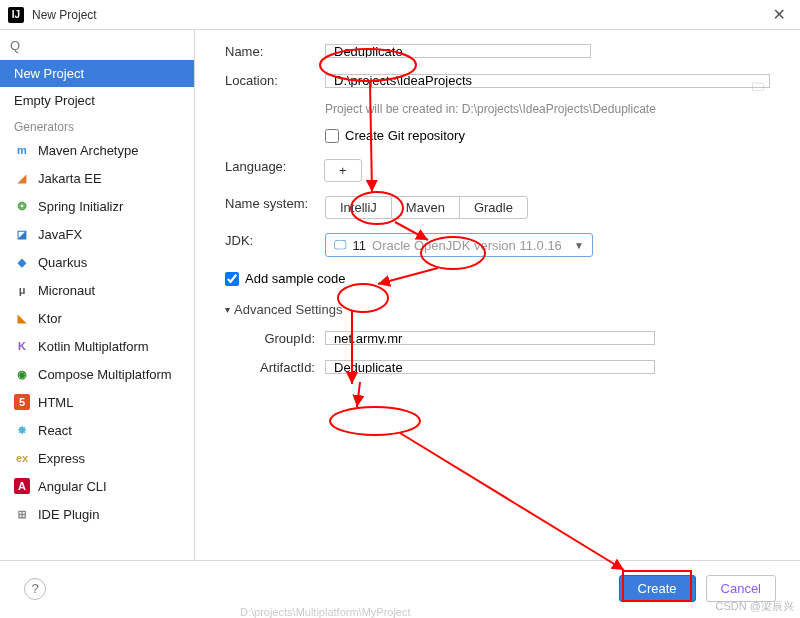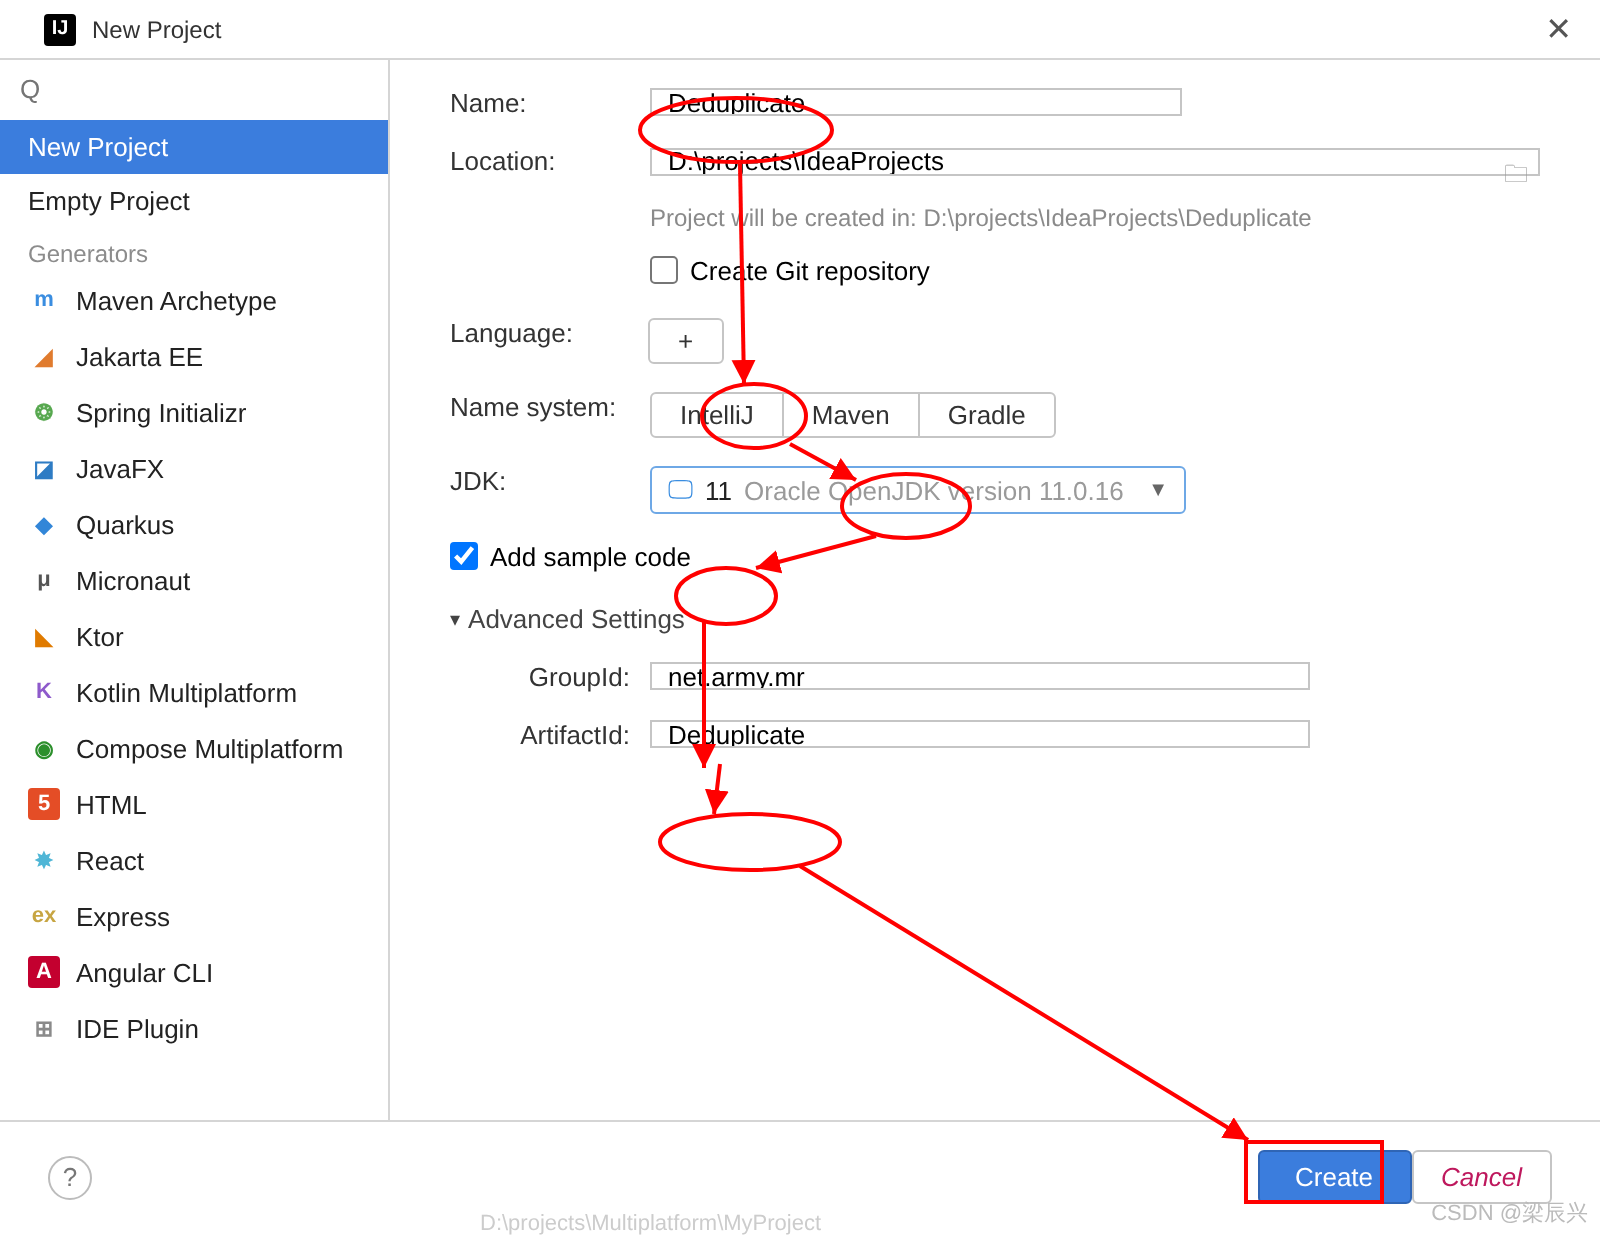--- a/index.html
+++ b/index.html
@@ -1,59 +1,59 @@
 <!DOCTYPE html>
 <html><head>
 <meta charset="utf-8">
 <style>
   * { box-sizing: border-box; margin: 0; padding: 0; font-family: "Segoe UI", Arial, sans-serif; }
   body { background: #fff; width: 800px; height: 618px; overflow: hidden; position: relative; }
 
   .titlebar { height: 30px; border-bottom: 1px solid #d5d5d5; display: flex; align-items: center; padding: 0 8px; justify-content: space-between; }
-  .titlebar-left { display: flex; align-items: center; gap: 8px; margin-left: 14px; }
+  .titlebar-left { display: flex; align-items: center; gap: 8px; }
   .app-logo { width: 16px; height: 16px; background: #000; color: #fff; font-size: 10px; font-weight: bold; display: flex; align-items: center; justify-content: center; border-radius: 2px; }
   .title-text { font-size: 12px; color: #333; }
   .close-btn { font-size: 16px; color: #555; cursor: pointer; padding: 0 6px; }
 
   .body-wrap { display: flex; height: 530px; }
 
   .sidebar { width: 195px; border-right: 1px solid #d5d5d5; display: flex; flex-direction: column; }
   .search-wrap { padding: 6px 10px; }
   .search-input { width: 100%; border: none; outline: none; font-size: 13px; color: #888; }
   .nav-item { padding: 6px 14px; font-size: 13px; color: #222; cursor: pointer; display: flex; align-items: center; gap: 8px; }
   .nav-item.selected { background: #3b7ddd; color: #fff; }
   .generators-label { padding: 6px 14px 2px 14px; font-size: 12px; color: #8c8c8c; }
   .gen-icon { width: 16px; height: 16px; display: inline-flex; align-items: center; justify-content: center; font-size: 11px; font-weight: bold; border-radius: 2px; font-style: normal; }
 
   .main { flex: 1; padding: 14px 30px 10px 30px; position: relative; }
   .row { display: flex; margin-bottom: 14px; font-size: 13px; color: #333; }
   .row-label { width: 100px; }
   .text-input { border: 1px solid #c5c5c5; padding: 4px 8px; font-size: 13px; height: 14px; }
   .hint { font-size: 12px; color: #8a8a8a; margin-left: 100px; margin-bottom: 12px; }
-  .checkbox-row { display: flex; align-items: flex-start; gap: 6px; margin-left: 100px; margin-bottom: 16px; font-size: 13px; }
+  .checkbox-row { display: flex; align-items: flex-end; gap: 6px; margin-left: 100px; margin-bottom: 16px; font-size: 13px; }
   .checkbox-row input[type=checkbox] { width: 14px; height: 14px; }
   .seg-group { display: flex; gap: 0; }
   .seg { border: 1px solid #c5c5c5; padding: 3px 14px; font-size: 13px; background: #fff; cursor: pointer; margin-left: -1px; }
   .seg:first-child { margin-left: 0; border-radius: 3px 0 0 3px; }
   .seg:last-child { border-radius: 0 3px 3px 0; }
   .seg.only { border-radius: 3px; }
   .jdk-select { border: 1px solid #6ea8e6; border-radius: 3px; padding: 3px 8px; font-size: 13px; width: 268px; display: flex; align-items: center; gap: 6px; cursor: pointer; }
   .jdk-select .ver { color: #222; }
   .jdk-select .rest { color: #9a9a9a; flex: 1; }
   .caret-down { color: #666; font-size: 10px; }
   .adv-header { font-size: 13px; color: #444; margin: 6px 0 14px 0; display: flex; align-items: center; gap: 4px; cursor: pointer; }
   .adv-body .row-label { text-align: right; padding-right: 10px; }
   .loc-wrap { position: relative; flex: 1; max-width: 460px; }
   .folder-icon { position: absolute; right: 6px; top: 5px; color: #9a9a9a; font-size: 12px; }
 
   .footer { height: 56px; border-top: 1px solid #d5d5d5; display: flex; align-items: center; justify-content: space-between; padding: 0 24px; }
   .help-circle { width: 22px; height: 22px; border: 1px solid #bcbcbc; border-radius: 50%; display: flex; align-items: center; justify-content: center; font-size: 13px; color: #777; cursor: pointer; }
-  .footer-right { display: flex; align-items: center; }
+  .footer-right { display: flex; gap: 10px; align-items: center; }
   .btn-create { background: #3b7ddd; color: #fff; border: 1px solid #2f65b5; padding: 5px 18px; font-size: 13px; border-radius: 3px; cursor: pointer; }
-  .btn-cancel { background: #fff; color: #be185d; border: 1px solid #c5c5c5; padding: 5px 14px; font-size: 13px; border-radius: 3px; cursor: pointer; font-style: italic; }
+  .btn-cancel { background: #fff; color: #8b5cf6; border: 1px solid #c5c5c5; padding: 5px 14px; font-size: 13px; border-radius: 3px; cursor: pointer; }
 
   .watermark { position: absolute; right: 6px; bottom: 4px; font-size: 11px; color: #bbb; }
   .footer-ghost { position: absolute; left: 240px; bottom: 0; font-size: 11px; color: #ccc; }
 
   svg.annot { position: absolute; inset: 0; pointer-events: none; }
 </style>
 </head>
 <body>
 
 <div class="titlebar">

